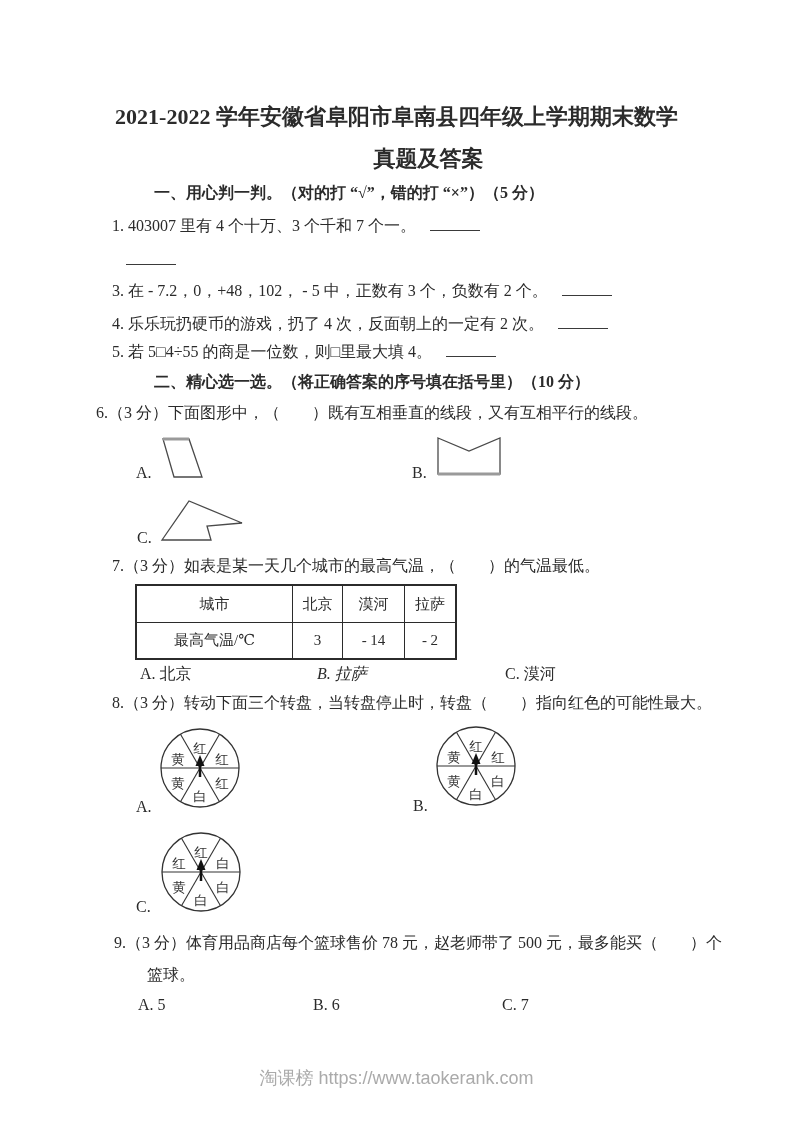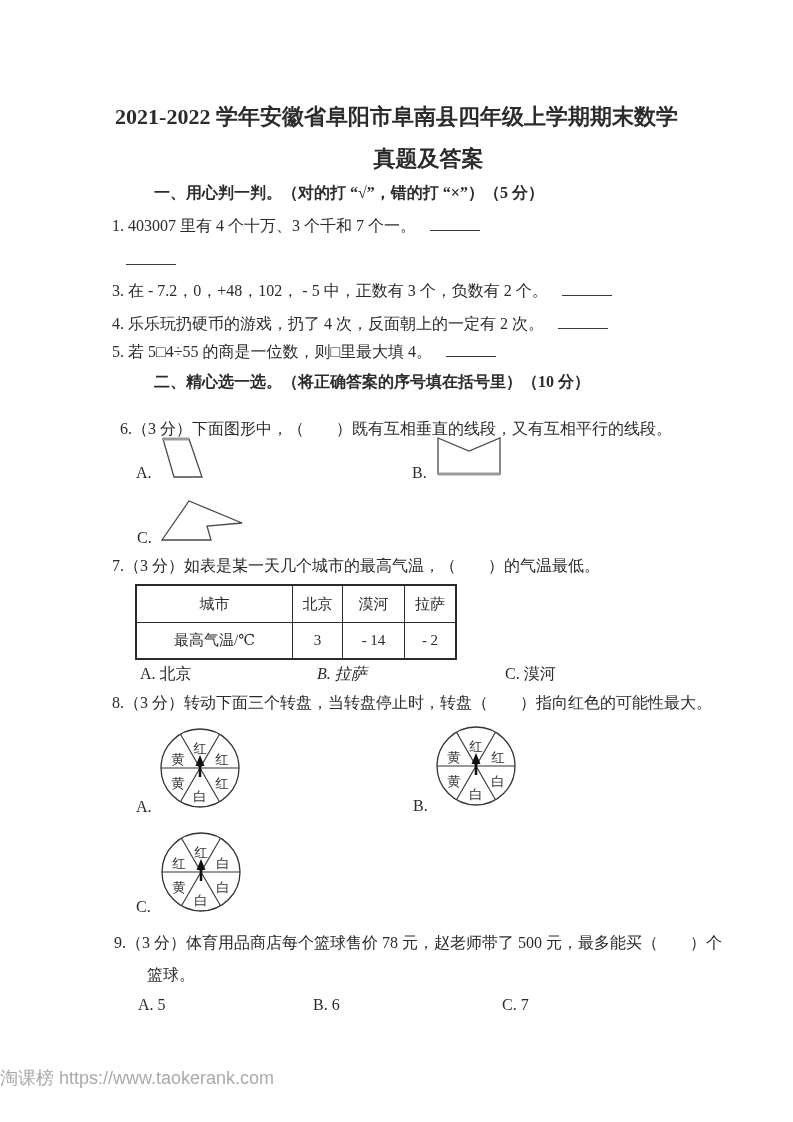--- a/index.html
+++ b/index.html
@@ -61,20 +61,21 @@
   .t7 .cell.c0{border-left:none;}
   svg{position:absolute;overflow:visible;}
   .sector-label{
     font-size:13.5px;
     fill:#333;
     font-family:"Liberation Serif","DejaVu Serif",serif;
   }
   .footer{
     position:absolute;
     left:0;width:793px;top:1066px;
+    text-align:center;
     font-size:18px;
     color:#aaaaaa;
     font-family:"Liberation Sans","DejaVu Sans",sans-serif;
   }
 </style>
 </head>
 <body>
 
 <div class="page">
 
@@ -84,21 +85,21 @@
   <div class="line bold" style="left:110px;top:184px;">一、用心判一判。（对的打 “√”，错的打 “×”）（5 分）</div>
 
   <div class="line" style="left:112px;top:216px;"><span>1. 403007 里有 4 个十万、3 个千和 7 个一。</span><span class="blank"></span></div>
   <div class="line" style="left:112px;top:250px;"><span class="blank"></span></div>
   <div class="line" style="left:112px;top:281px;"><span>3. 在 - 7.2，0，+48，102， - 5 中，正数有 3 个，负数有 2 个。</span><span class="blank"></span></div>
   <div class="line" style="left:112px;top:314px;"><span>4. 乐乐玩扔硬币的游戏，扔了 4 次，反面朝上的一定有 2 次。</span><span class="blank"></span></div>
   <div class="line" style="left:112px;top:342px;"><span>5. 若 5□4÷55 的商是一位数，则□里最大填 4。</span><span class="blank"></span></div>
 
   <div class="line bold" style="left:110px;top:373px;">二、精心选一选。（将正确答案的序号填在括号里）（10 分）</div>
 
-  <div class="line" style="left:120px;top:404px;margin-top:16px;">6.（3 分）下面图形中，（　　）既有互相垂直的线段，又有互相平行的线段。</div>
+  <div class="line" style="left:96px;top:404px;">6.（3 分）下面图形中，（　　）既有互相垂直的线段，又有互相平行的线段。</div>
 
   <div class="line" style="left:136px;top:464px;">A.</div>
   <svg style="left:160px;top:434px;" width="50" height="48" viewBox="0 0 50 48">
     <polygon points="3,5 29,5 42,43 14,43" fill="none" stroke="#4a4a4a" stroke-width="1.3"></polygon>
     <line x1="3" y1="5" x2="29" y2="5" stroke="#9a9a9a" stroke-width="3"></line>
   </svg>
 
   <div class="line" style="left:412px;top:464px;">B.</div>
   <svg style="left:433px;top:433px;" width="72" height="46" viewBox="0 0 72 46">
     <polygon points="5,5 36,18 67,5 67,41 5,41" fill="none" stroke="#4a4a4a" stroke-width="1.3"></polygon>

